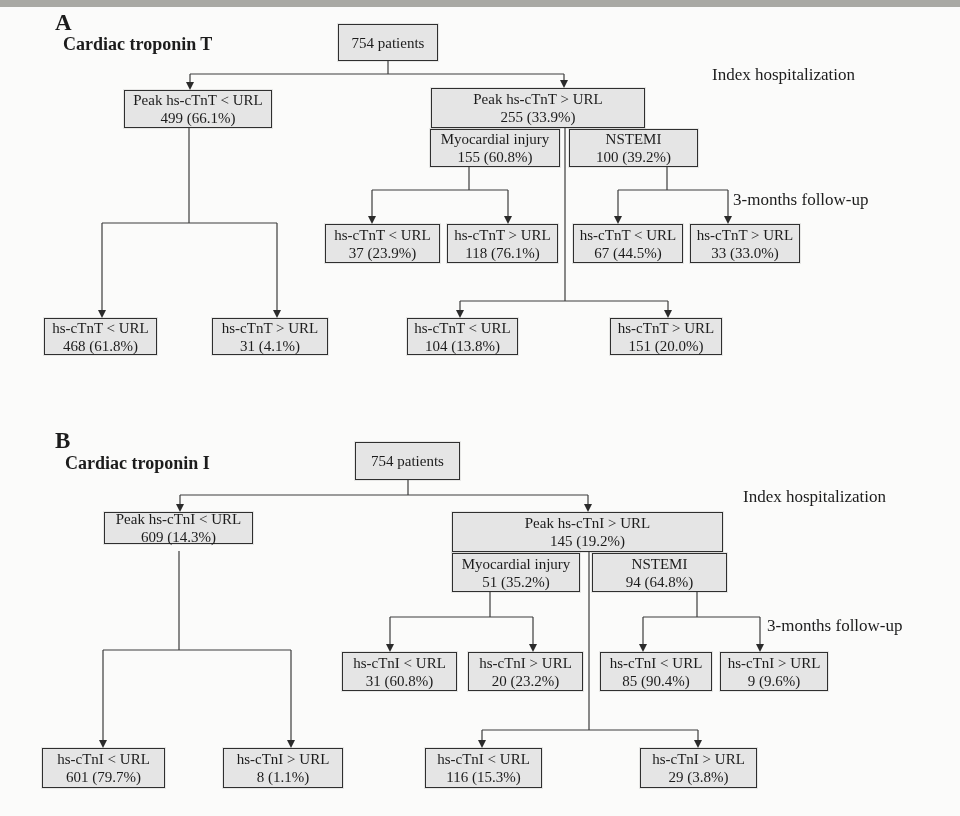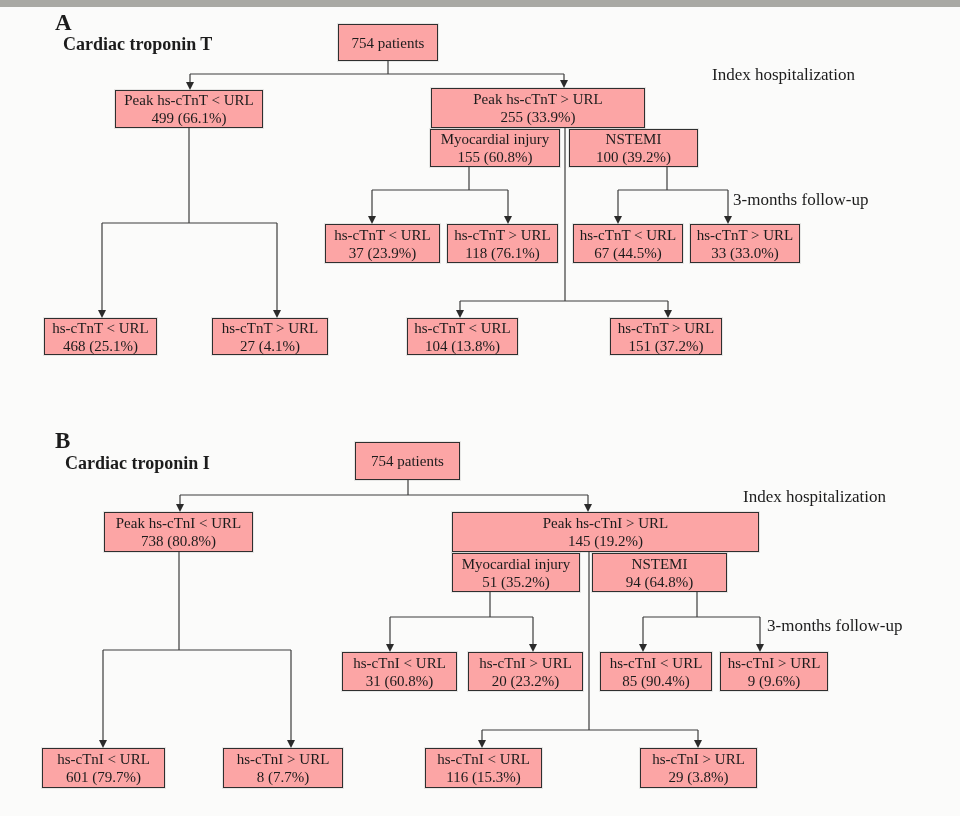--- a/index.html
+++ b/index.html
@@ -8,21 +8,21 @@
     background:#fbfbfa;
     font-family:"Liberation Serif","DejaVu Serif",serif;
     color:#1c1c1c;
   }
   .scan-edge{position:absolute;left:0;top:0;width:960px;height:7px;background:#a9a9a4;}
   .panel-letter{position:absolute;font-weight:bold;font-size:23px;letter-spacing:.5px;}
   .panel-title{position:absolute;font-weight:bold;font-size:18px;}
   .annot{position:absolute;font-weight:normal;font-size:17px;white-space:nowrap;}
   .node{
     position:absolute;box-sizing:border-box;
-    border:1.5px solid #2f2f2f;background:#fca5a5;
+    border:1.5px solid #2f2f2f;background:#e5e5e5;
     display:flex;flex-direction:column;justify-content:center;align-items:center;
     text-align:center;font-size:15px;line-height:18px;
     box-shadow:0 0 0 1px rgba(90,90,90,.12);
   }
   .node .nl{white-space:nowrap;}
   svg.connectors{position:absolute;left:0;top:0;pointer-events:none;}
 </style>
 </head>
 <body>
 
@@ -69,21 +69,21 @@
 
 <div class="panel-letter" style="left:55px;top:10px">A</div>
 <div class="panel-title" style="left:63px;top:34px">Cardiac troponin T</div>
 <div class="annot" style="left:712px;top:65px">Index hospitalization</div>
 <div class="annot" style="left:733px;top:190px">3-months follow-up</div>
 
 <div class="node" style="left:338px;top:24px;width:100px;height:37px">
   <div class="nl">754 patients</div>
 </div>
 
-<div class="node" style="left:115px;top:90px;width:148px;height:38px">
+<div class="node" style="left:124px;top:90px;width:148px;height:38px">
   <div class="nl">Peak hs-cTnT &lt; URL</div>
   <div class="nl">499 (66.1%)</div>
 </div>
 
 <div class="node" style="left:431px;top:88px;width:214px;height:40px">
   <div class="nl">Peak hs-cTnT &gt; URL</div>
   <div class="nl">255 (33.9%)</div>
 </div>
 
 <div class="node" style="left:430px;top:129px;width:130px;height:38px">
@@ -111,53 +111,53 @@
   <div class="nl">67 (44.5%)</div>
 </div>
 
 <div class="node" style="left:690px;top:224px;width:110px;height:39px">
   <div class="nl">hs-cTnT &gt; URL</div>
   <div class="nl">33 (33.0%)</div>
 </div>
 
 <div class="node" style="left:44px;top:318px;width:113px;height:37px">
   <div class="nl">hs-cTnT &lt; URL</div>
-  <div class="nl">468 (25.1%)</div>
+  <div class="nl">468 (61.8%)</div>
 </div>
 
 <div class="node" style="left:212px;top:318px;width:116px;height:37px">
   <div class="nl">hs-cTnT &gt; URL</div>
-  <div class="nl">27 (4.1%)</div>
+  <div class="nl">31 (4.1%)</div>
 </div>
 
 <div class="node" style="left:407px;top:318px;width:111px;height:37px">
   <div class="nl">hs-cTnT &lt; URL</div>
   <div class="nl">104 (13.8%)</div>
 </div>
 
 <div class="node" style="left:610px;top:318px;width:112px;height:37px">
   <div class="nl">hs-cTnT &gt; URL</div>
-  <div class="nl">151 (37.2%)</div>
+  <div class="nl">151 (20.0%)</div>
 </div>
 
 <div class="panel-letter" style="left:55px;top:428px">B</div>
 <div class="panel-title" style="left:65px;top:453px">Cardiac troponin I</div>
 <div class="annot" style="left:743px;top:487px">Index hospitalization</div>
 <div class="annot" style="left:767px;top:616px">3-months follow-up</div>
 
 <div class="node" style="left:355px;top:442px;width:105px;height:38px">
   <div class="nl">754 patients</div>
 </div>
 
-<div class="node" style="left:104px;top:512px;width:149px;height:40px">
+<div class="node" style="left:104px;top:512px;width:149px;height:32px">
   <div class="nl">Peak hs-cTnI &lt; URL</div>
-  <div class="nl">738 (80.8%)</div>
-</div>
-
-<div class="node" style="left:452px;top:512px;width:307px;height:40px">
+  <div class="nl">609 (14.3%)</div>
+</div>
+
+<div class="node" style="left:452px;top:512px;width:271px;height:40px">
   <div class="nl">Peak hs-cTnI &gt; URL</div>
   <div class="nl">145 (19.2%)</div>
 </div>
 
 <div class="node" style="left:452px;top:553px;width:128px;height:39px">
   <div class="nl">Myocardial injury</div>
   <div class="nl">51 (35.2%)</div>
 </div>
 
 <div class="node" style="left:592px;top:553px;width:135px;height:39px">
@@ -185,21 +185,21 @@
   <div class="nl">9 (9.6%)</div>
 </div>
 
 <div class="node" style="left:42px;top:748px;width:123px;height:40px">
   <div class="nl">hs-cTnI &lt; URL</div>
   <div class="nl">601 (79.7%)</div>
 </div>
 
 <div class="node" style="left:223px;top:748px;width:120px;height:40px">
   <div class="nl">hs-cTnI &gt; URL</div>
-  <div class="nl">8 (7.7%)</div>
+  <div class="nl">8 (1.1%)</div>
 </div>
 
 <div class="node" style="left:425px;top:748px;width:117px;height:40px">
   <div class="nl">hs-cTnI &lt; URL</div>
   <div class="nl">116 (15.3%)</div>
 </div>
 
 <div class="node" style="left:640px;top:748px;width:117px;height:40px">
   <div class="nl">hs-cTnI &gt; URL</div>
   <div class="nl">29 (3.8%)</div>

